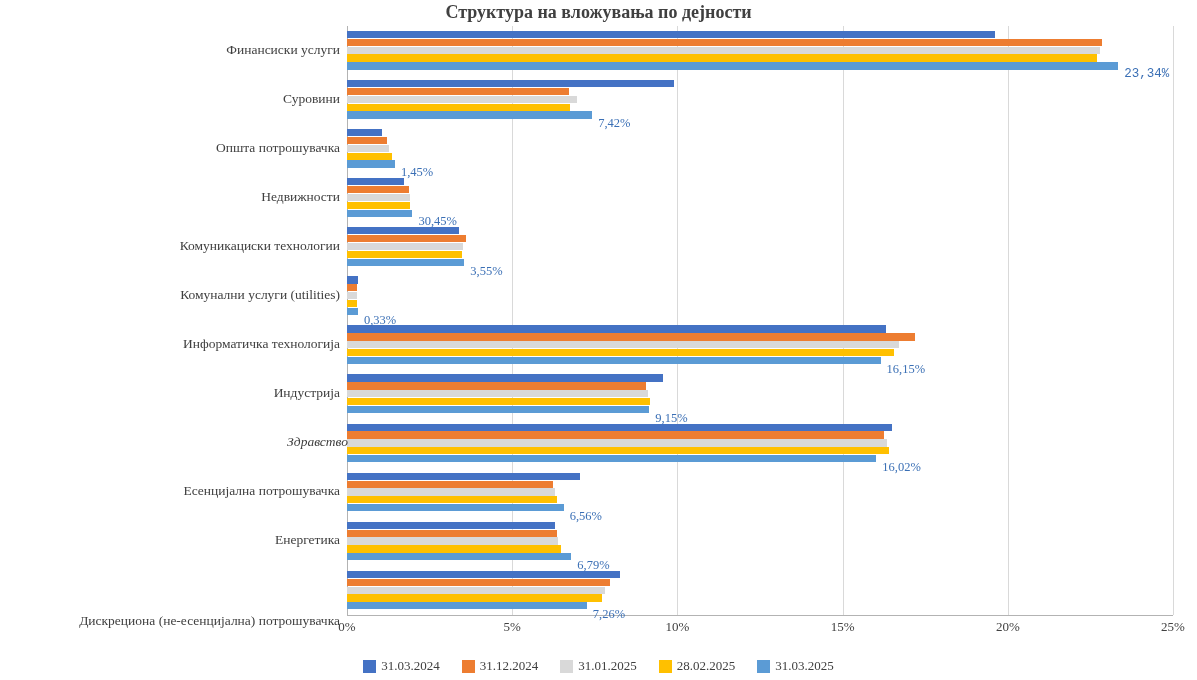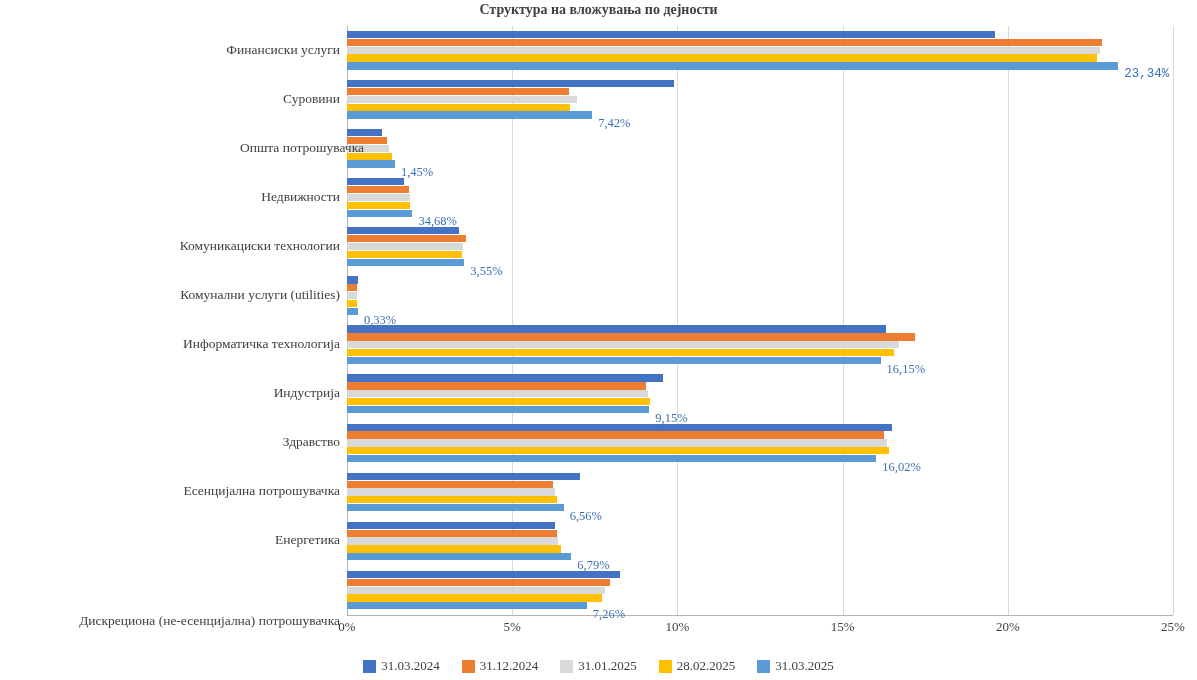--- a/index.html
+++ b/index.html
@@ -18,21 +18,21 @@
     position: relative;
     width: 1197px;
     height: 680px;
   }
   #chart-title {
     position: absolute;
     top: 2px;
     left: 0;
     width: 1197px;
     text-align: center;
-    font-size: 14px;
+    font-size: 18px;
     font-weight: bold;
     color: #404040;
     font-family: "Liberation Serif", serif;
   }
   
   #plot {
     position: absolute;
     left: 347px;
     top: 26px;
     width: 826px;
@@ -234,36 +234,36 @@
       <div class="x-tick-label" style="left: 347px;">0%</div>
       <div class="x-tick-label" style="left: 512.2px;">5%</div>
       <div class="x-tick-label" style="left: 677.4px;">10%</div>
       <div class="x-tick-label" style="left: 842.6px;">15%</div>
       <div class="x-tick-label" style="left: 1007.8px;">20%</div>
       <div class="x-tick-label" style="left: 1173px;">25%</div>
     </div>
   <div id="cat-labels">
       <div class="cat-label" style="top: 41.5417px; left: 0px; width: 340px;">Финансиски услуги</div>
       <div class="cat-label" style="top: 90.625px; left: 0px; width: 340px;">Суровини</div>
-      <div class="cat-label" style="top: 139.708px; left: 0px; width: 340px; padding-left: 24px;">Општа потрошувачка</div>
+      <div class="cat-label" style="top: 139.708px; left: 0px; width: 340px;">Општа потрошувачка</div>
       <div class="cat-label" style="top: 188.792px; left: 0px; width: 340px;">Недвижности</div>
       <div class="cat-label" style="top: 237.875px; left: 0px; width: 340px;">Комуникациски технологии</div>
       <div class="cat-label" style="top: 286.958px; left: 0px; width: 340px;">Комунални услуги (utilities)</div>
       <div class="cat-label" style="top: 336.042px; left: 0px; width: 340px;">Информатичка технологија</div>
       <div class="cat-label" style="top: 385.125px; left: 0px; width: 340px;">Индустрија</div>
-      <div class="cat-label" style="top: 434.208px; left: 0px; width: 340px;">Здравство</div>
+      <div class="cat-label" style="top: 434.208px; left: 8px; width: 340px; font-style: italic;">Здравство</div>
       <div class="cat-label" style="top: 483.292px; left: 0px; width: 340px;">Есенцијална потрошувачка</div>
       <div class="cat-label" style="top: 532.375px; left: 0px; width: 340px;">Енергетика</div>
       <div class="cat-label" style="top: 581.458px; left: 0px; width: 340px; margin-top: 32px;">Дискрециона (не-есенцијална) потрошувачка</div>
     </div>
   <div id="data-labels">
       <div class="data-label" style="left: 1124.15px; top: 67.2483px; font-family: Liberation Mono, monospace;">23,34%</div>
       <div class="data-label" style="left: 598.157px; top: 116.332px;">7,42%</div>
       <div class="data-label" style="left: 400.908px; top: 165.415px;">1,45%</div>
-      <div class="data-label" style="left: 418.419px; top: 214.498px;">34,68%</div>
+      <div class="data-label" style="left: 418.419px; top: 214.498px;">30,45%</div>
       <div class="data-label" style="left: 470.292px; top: 263.582px;">3,55%</div>
       <div class="data-label" style="left: 363.903px; top: 312.665px;">0,33%</div>
       <div class="data-label" style="left: 886.596px; top: 361.748px;">16,15%</div>
       <div class="data-label" style="left: 655.316px; top: 410.832px;">9,15%</div>
       <div class="data-label" style="left: 882.301px; top: 459.915px;">16,02%</div>
       <div class="data-label" style="left: 569.742px; top: 508.998px;">6,56%</div>
       <div class="data-label" style="left: 577.342px; top: 558.082px;">6,79%</div>
       <div class="data-label" style="left: 592.87px; top: 607.165px;">7,26%</div>
     </div>
 

